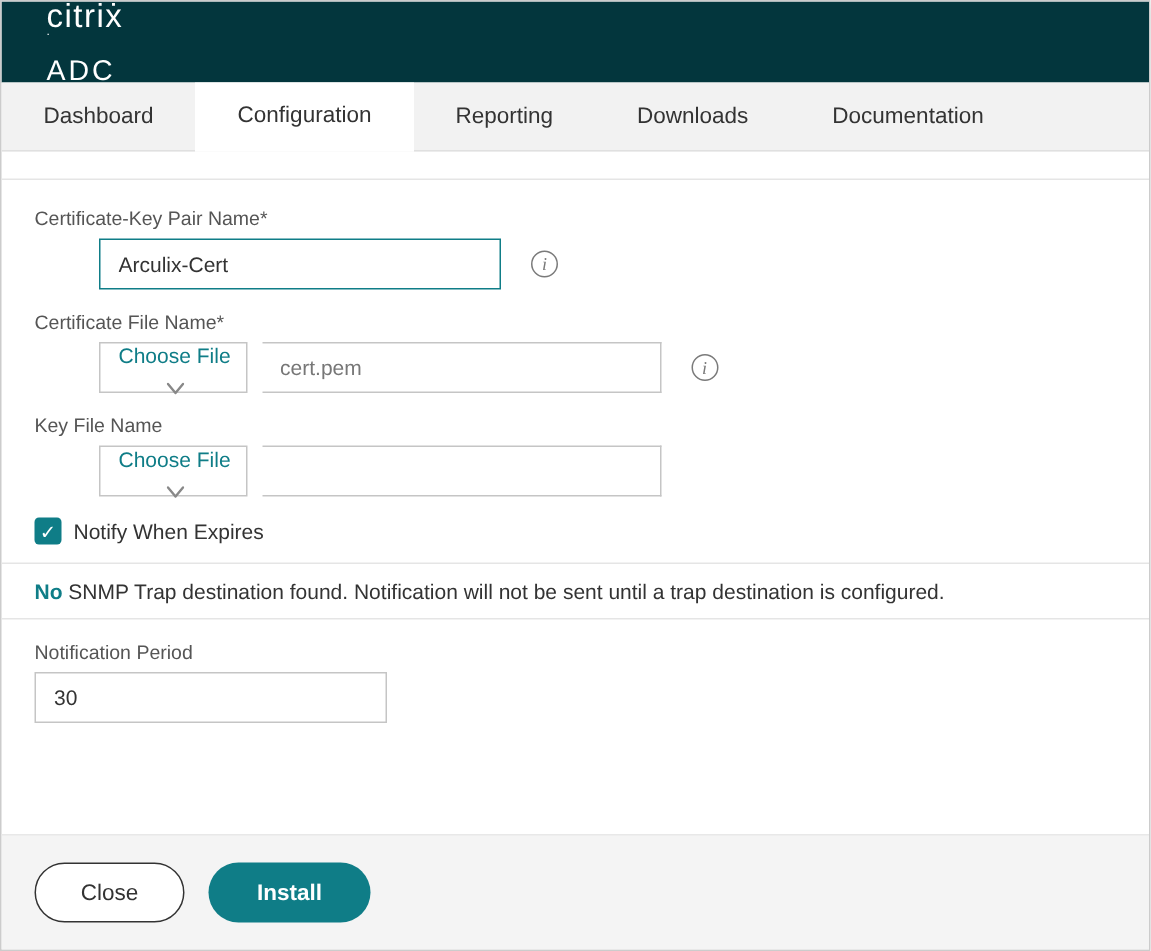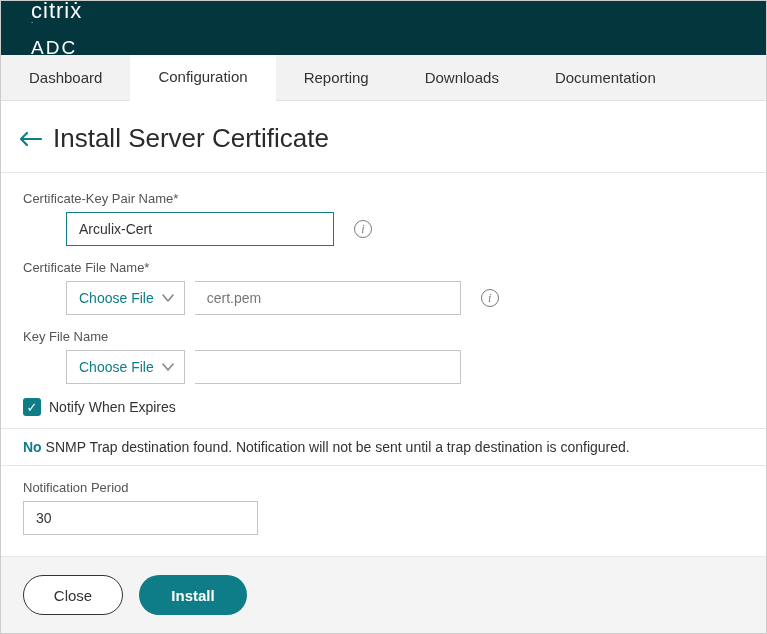--- a/index.html
+++ b/index.html
@@ -85,20 +85,21 @@
   .choose-file {
     height: 34px;
     border: 1px solid #c5c5c5;
     display: flex; align-items: center;
     padding: 0 10px 0 12px;
     color: #0f7d87;
     font-size: 14px;
     gap: 6px;
     cursor: pointer;
     background: #fff;
+    flex-direction: column;
   }
   .chev { margin-left: 2px; }
   .joined-input {
     height: 34px;
     border: 1px solid #c5c5c5;
     border-left: none;
     padding: 0 12px;
     font-size: 14px;
     color: #777;
     outline: none;
@@ -157,28 +158,20 @@
 
   <div class="tabs">
     <div class="tab">Dashboard</div>
     <div class="tab active">Configuration</div>
     <div class="tab">Reporting</div>
     <div class="tab">Downloads</div>
     <div class="tab">Documentation</div>
   </div>
 
   <div class="page">
-    <div class="page-header">
-      <span class="back-icon">
-        <svg width="26" height="20" viewBox="0 0 26 20">
-            <path d="M24 10 H4 M4 10 L10 4 M4 10 L10 16" stroke="#0f7d87" stroke-width="2.2" fill="none" stroke-linecap="round" stroke-linejoin="round"></path>
-          </svg>
-      </span>
-      <h1 class="page-title">Install Server Certificate</h1>
-    </div>
 
     <div class="form">
 
       <div class="form-row">
         <label class="form-label">Certificate-Key Pair Name*</label>
         <div class="input-line">
           <input class="text-input focus w-268" value="Arculix-Cert" style="">
           <span class="info-icon">i</span>
         </div>
       </div>

